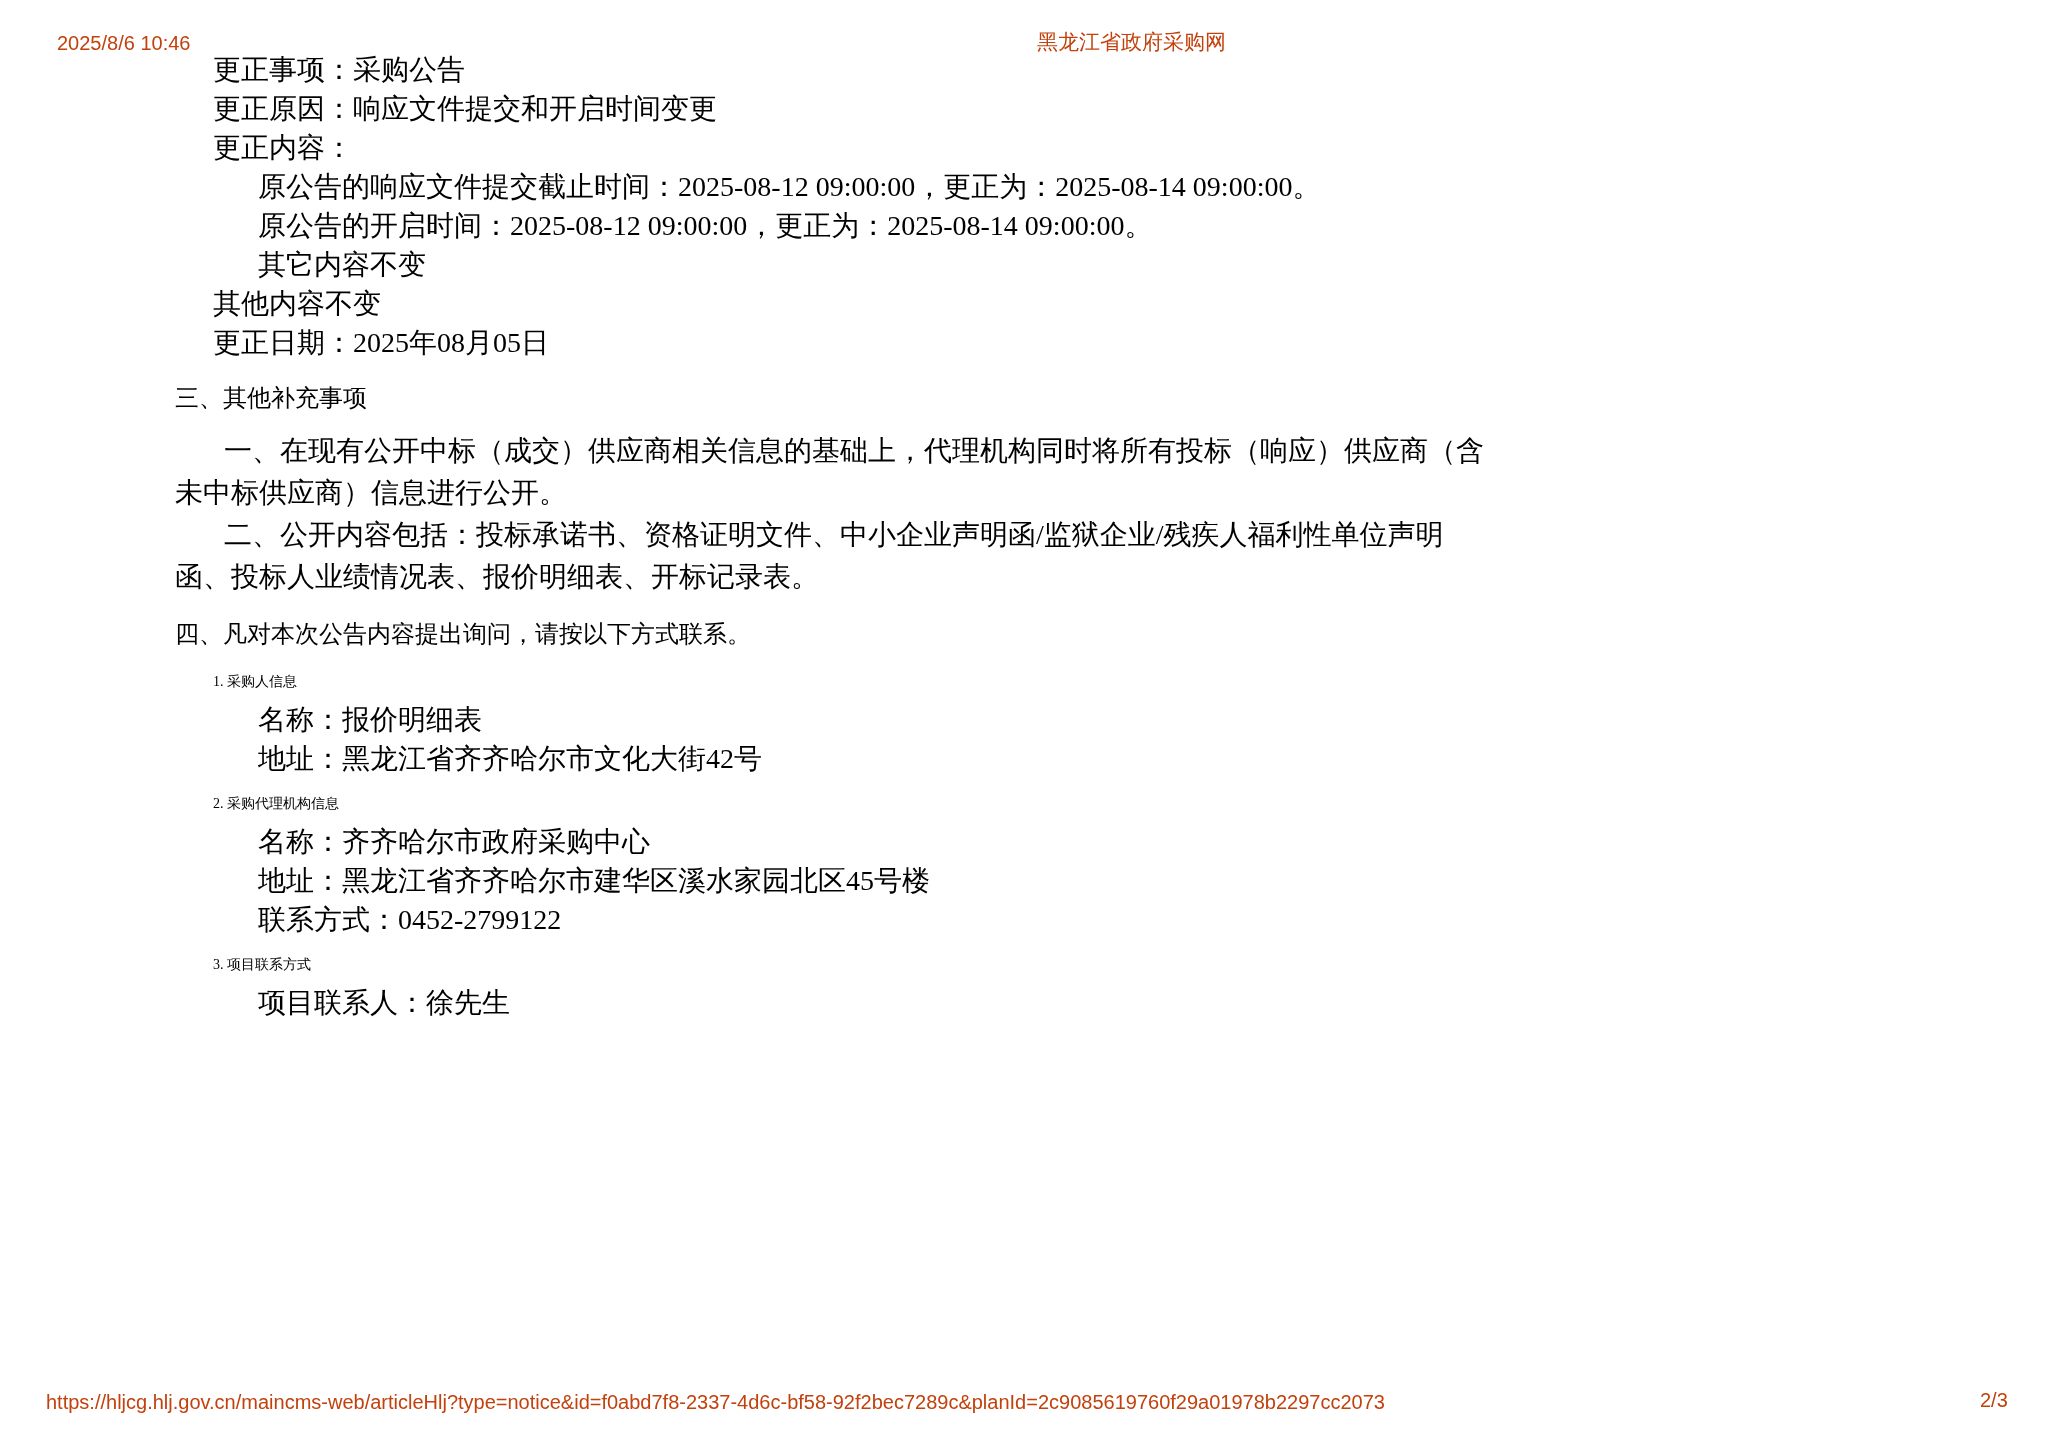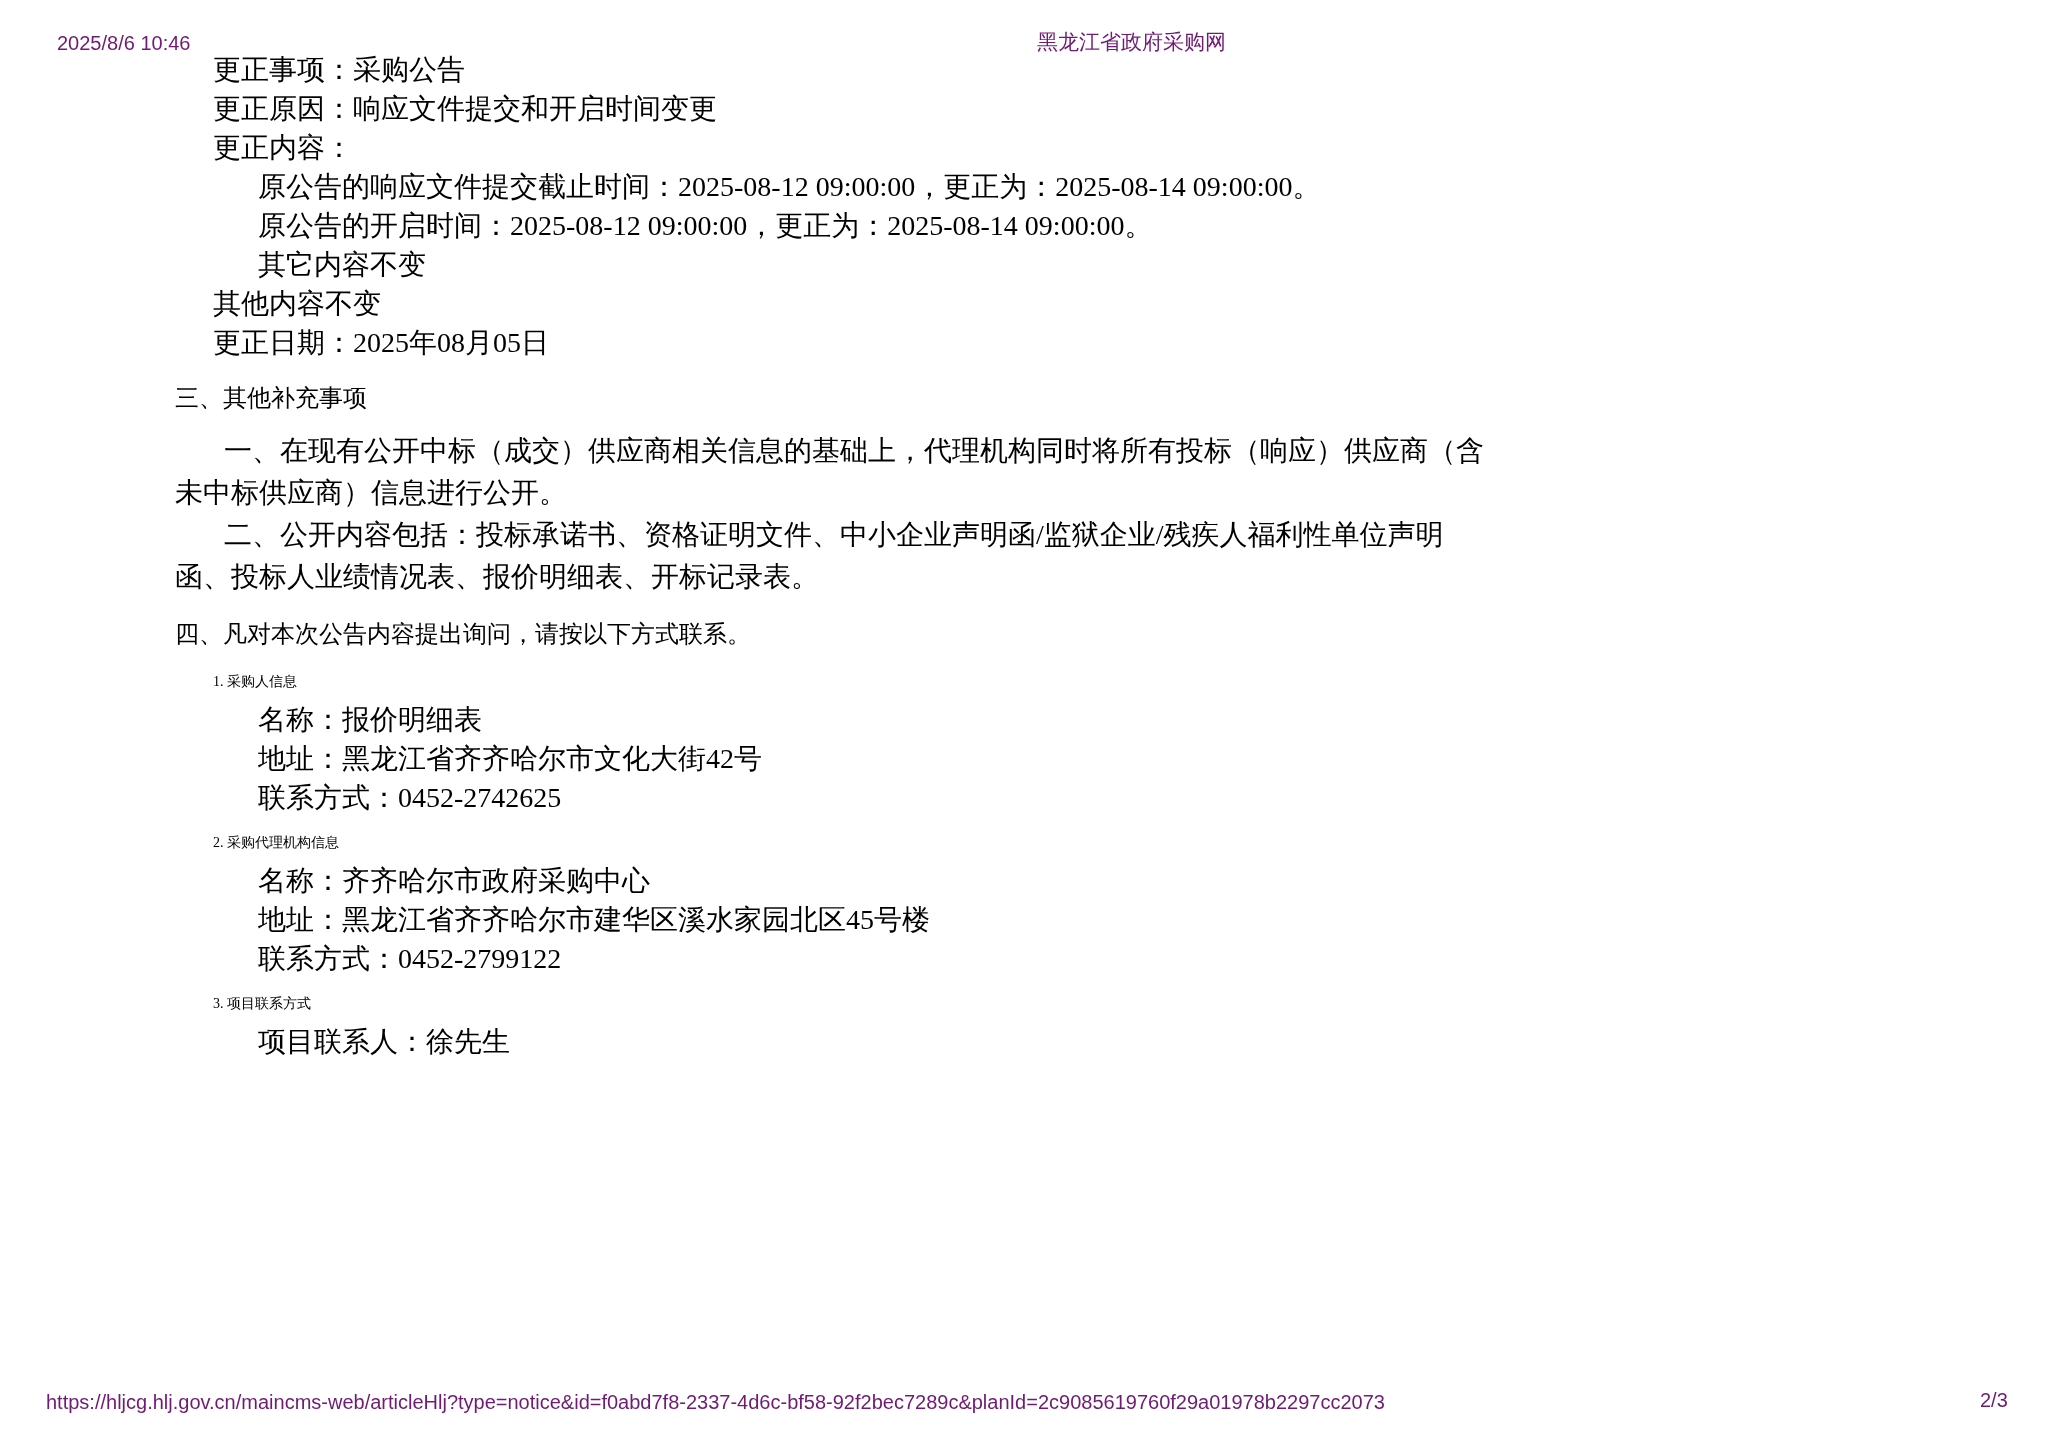--- a/index.html
+++ b/index.html
@@ -15,21 +15,21 @@
     color: #000000;
     font-family: "Liberation Serif", "DejaVu Serif", serif;
   }
 
   
   .print-meta {
     position: absolute;
     font-family: "Liberation Sans", "DejaVu Sans", sans-serif;
     font-size: 20px;
     line-height: 24px;
-    color: #701a75;
+    color: #c2410c;
     white-space: nowrap;
   }
   .ts      { left: 57px;  top: 31px; }
   .site    { left: 1037px; top: 30px; font-weight: normal; font-size: 21px; }
   .url     { left: 46px;  top: 1390px; font-size: 20px; }
   .pageno  { left: 1962px; top: 1388px; font-size: 20px; margin-left: 18px; }
 
   
   .doc {
     position: absolute;
@@ -91,21 +91,20 @@
   <div class="para-line pfirst pgap">一、在现有公开中标（成交）供应商相关信息的基础上，代理机构同时将所有投标（响应）供应商（含</div>
   <div class="para-line">未中标供应商）信息进行公开。</div>
   <div class="para-line pfirst">二、公开内容包括：投标承诺书、资格证明文件、中小企业声明函/监狱企业/残疾人福利性单位声明</div>
   <div class="para-line">函、投标人业绩情况表、报价明细表、开标记录表。</div>
 
   <div class="sec-heading h4gap">四、凡对本次公告内容提出询问，请按以下方式联系。</div>
 
   <div class="small-label">1. 采购人信息</div>
   <div class="ln ind2">名称：报价明细表</div>
   <div class="ln ind2">地址：黑龙江省齐齐哈尔市文化大街42号</div>
-  <div class="ln ind2">联系方式：0452-2742625</div>
 
   <div class="small-label">2. 采购代理机构信息</div>
   <div class="ln ind2">名称：齐齐哈尔市政府采购中心</div>
   <div class="ln ind2">地址：黑龙江省齐齐哈尔市建华区溪水家园北区45号楼</div>
   <div class="ln ind2">联系方式：0452-2799122</div>
 
   <div class="small-label">3. 项目联系方式</div>
   <div class="ln ind2">项目联系人：徐先生</div>
 
 </div>

